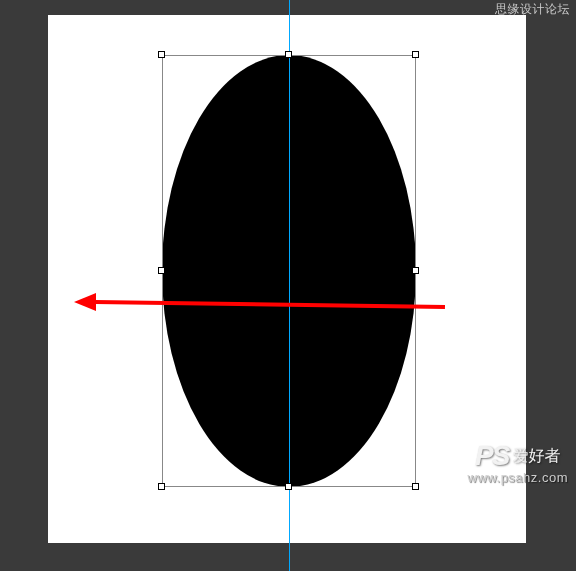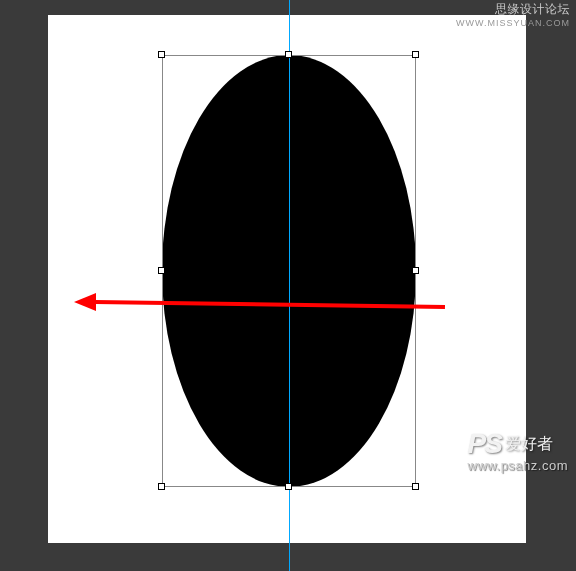--- a/index.html
+++ b/index.html
@@ -79,24 +79,24 @@
     line-height: 14px;
   }
   .wm-top .sub {
     font-size: 9px;
     color: #999999;
     letter-spacing: 1px;
     display: block;
   }
   .wm-bottom {
     position: absolute;
-    bottom: 20px;
+    bottom: 8px;
     right: 8px;
     z-index: 30;
-    text-align: left;
+    text-align: center;
     color: #e8e8e8;
   }
   .wm-bottom .logo {
     font-family: "Arial Black", Arial, sans-serif;
     font-size: 28px;
     font-weight: 900;
     font-style: italic;
     color: #f2f2f2;
     display: inline-block;
     vertical-align: middle;
@@ -142,21 +142,20 @@
 
   <div class="guide-v" style="left:289px;"></div>
 
   <div class="arrow-annot">
     <div class="arrow-line" style="left:95px; top:300px; width:350px; height:4px; background:#ff0000; transform:rotate(0.8deg); transform-origin:left center;"></div>
     <div class="arrow-head" style="left:74px; top:293px; border-width:9px 22px 9px 0; border-color:transparent #ff0000 transparent transparent;"></div>
   </div>
 
   <div class="wm-top">
     <span>思缘设计论坛</span>
-    <span class="sub">WWW.MISSYUAN.COM</span>
   </div>
 
   <div class="wm-bottom">
     <span class="logo">PS</span><span class="cn">爱好者</span>
     <span class="url">www.psahz.com</span>
   </div>
 
 </div>
 
 </body></html>

